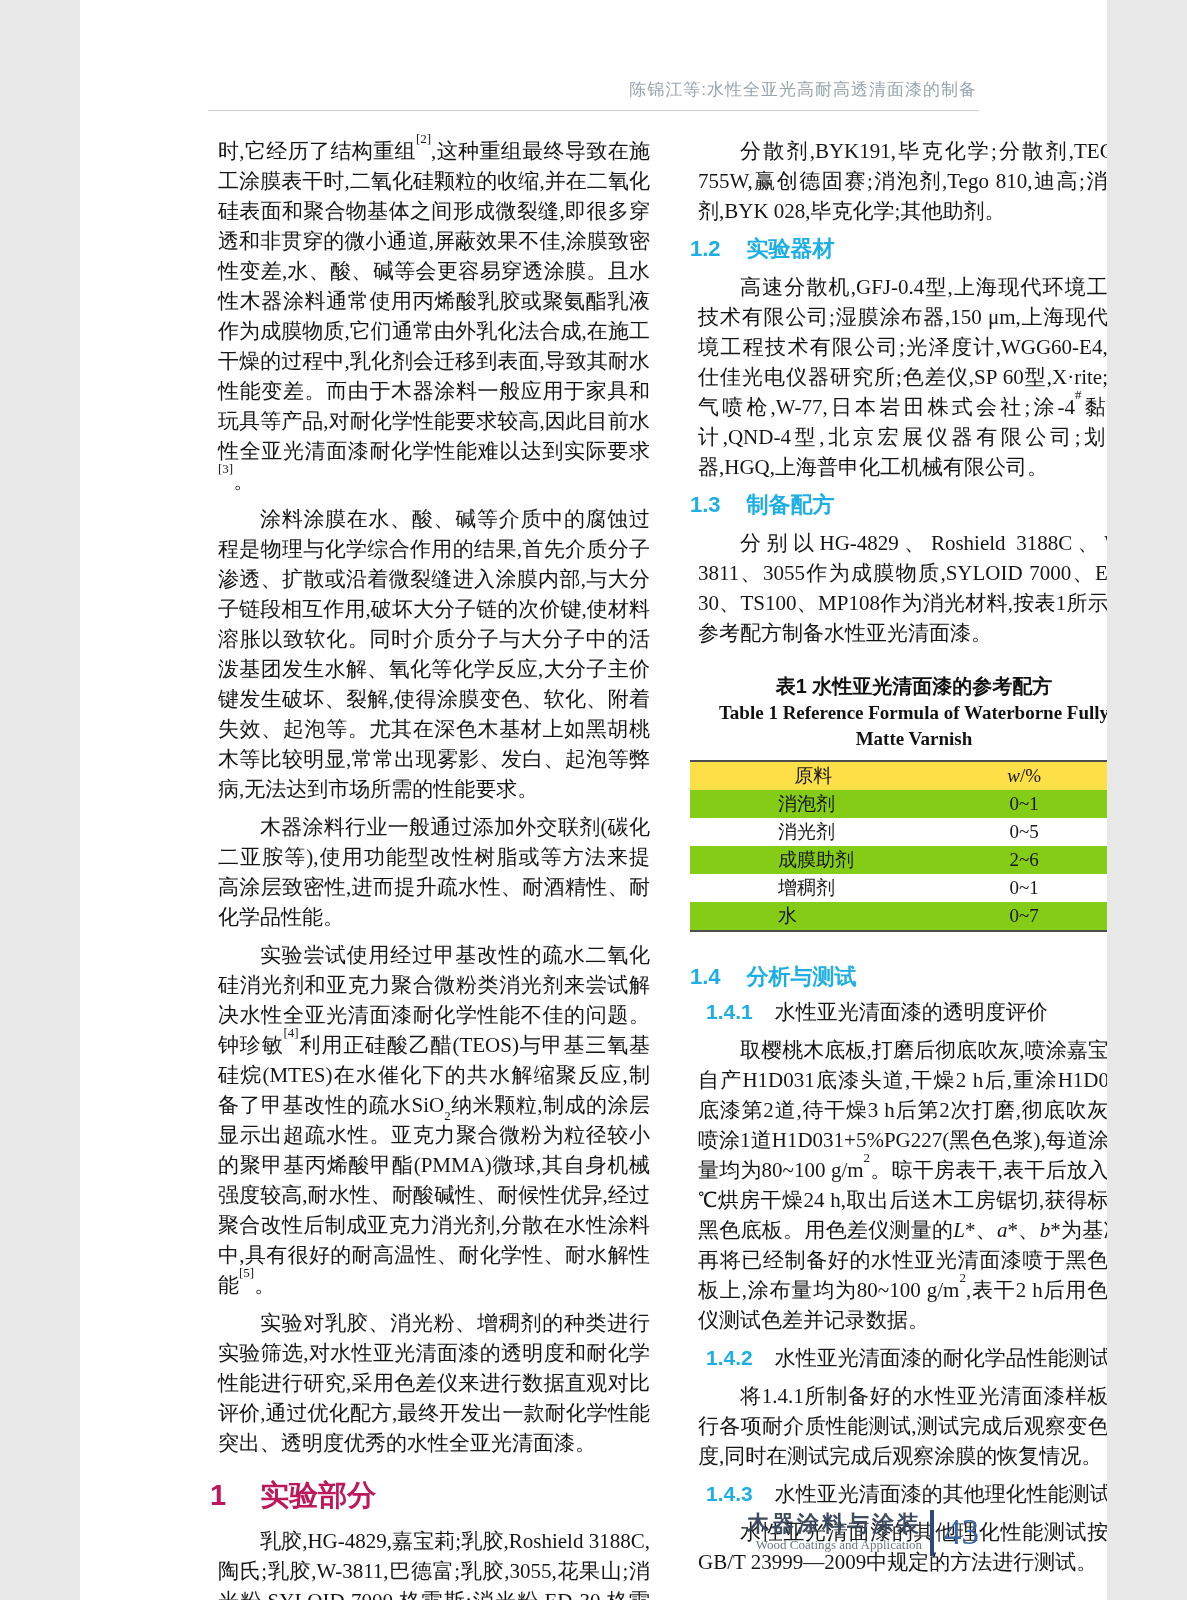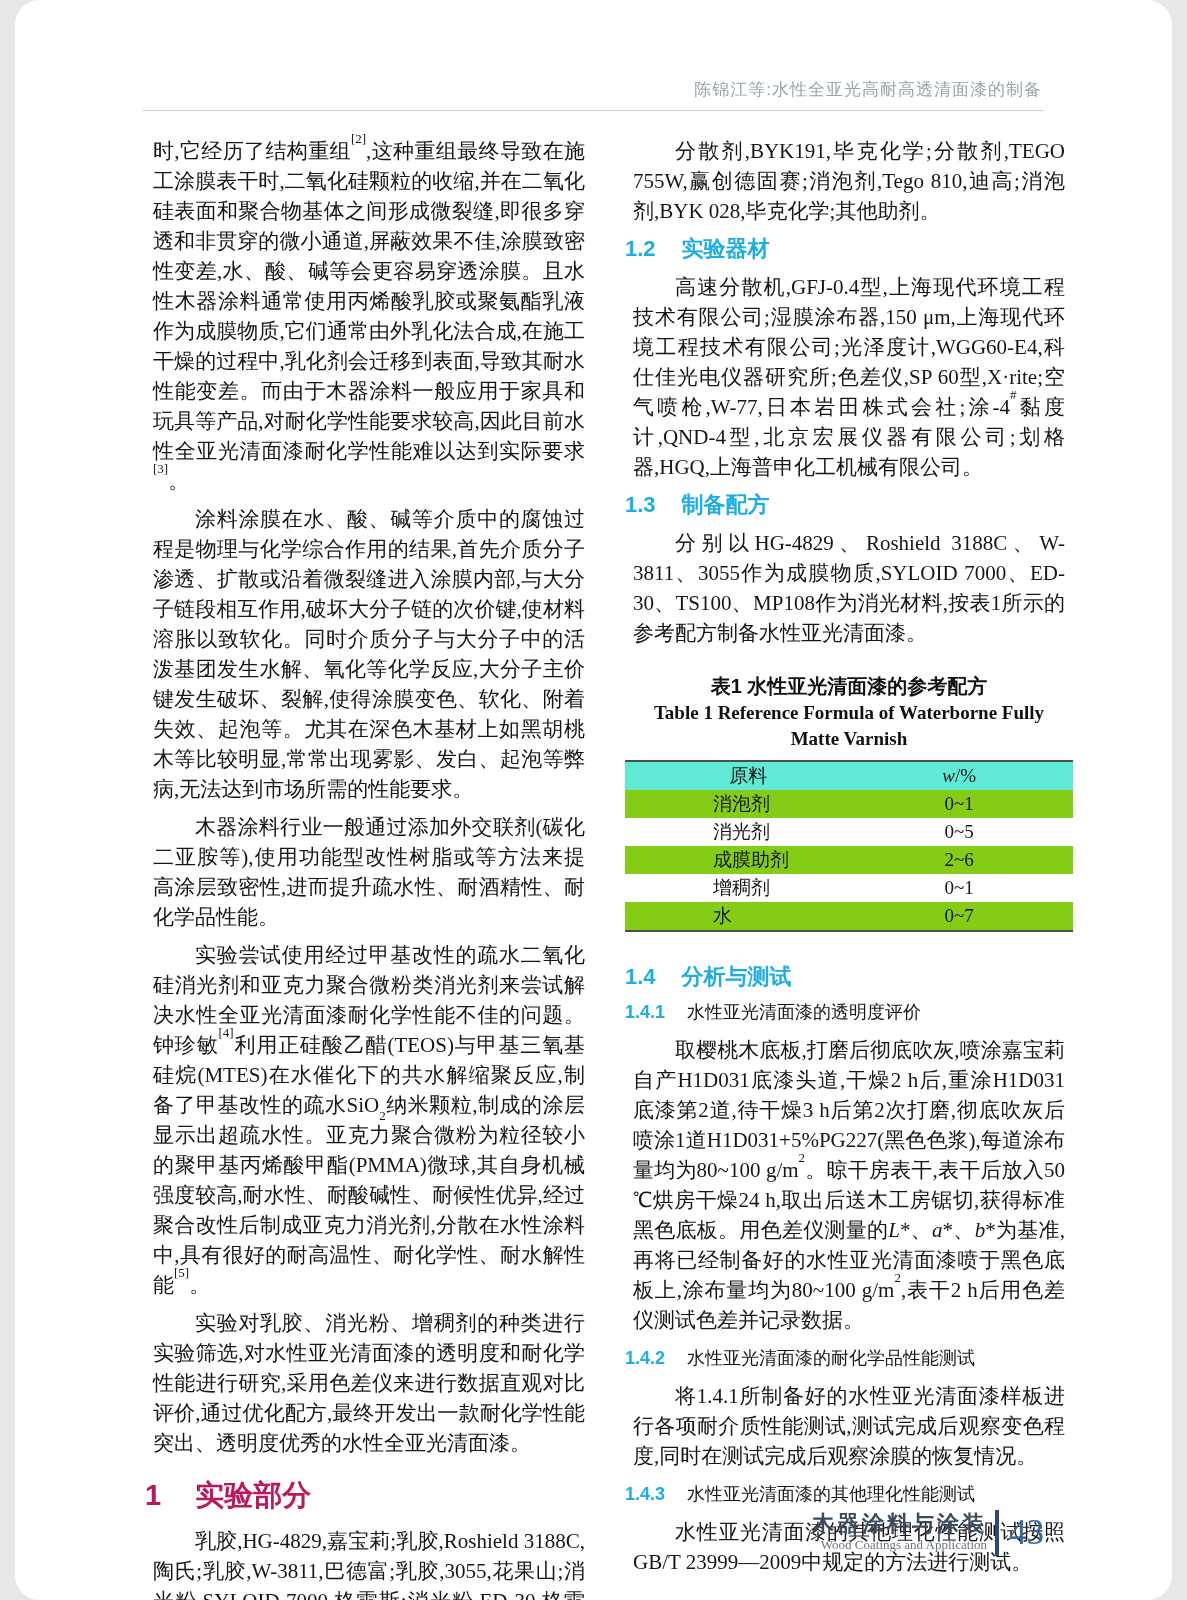--- a/index.html
+++ b/index.html
@@ -1,24 +1,23 @@
 <!DOCTYPE html>
 <html><head>
 <meta charset="utf-8">
 <style>
   html,body{margin:0;padding:0;background:#e8e8e8;}
   .page{
     position:relative;
-    width:1157px;height:1600px;
+    width:1027px;height:1600px;
     margin:0 auto;
     background:#ffffff;
     font-family:"Liberation Serif",serif;
     color:#161616;
     overflow:hidden;
-    border-radius:25px;
   }
   
   .running-head{
     position:absolute;top:78px;right:130px;
     font-family:"Liberation Sans",sans-serif;
     font-size:17px;color:#97a4ae;letter-spacing:1px;
   }
   .head-rule{
     position:absolute;top:110px;left:128px;right:128px;
     height:1px;background:#cbd1d5;
@@ -48,22 +47,22 @@
   }
   .h1 .num{margin-right:34px;}
   .h2{
     margin:6px 0 5px 0;
     font-family:"Liberation Sans",sans-serif;
     font-weight:bold;font-size:22px;line-height:30px;
     color:#1caee4;
   }
   .h2 .num{margin-right:26px;}
   .h3{
-    margin:1px 0;
-    font-size:18px;line-height:30px;
+    margin:1px 16px;
+    font-size:21px;line-height:30px;
   }
   .h3 .num{
     font-family:"Liberation Sans",sans-serif;
     font-weight:bold;color:#1caee4;margin-right:22px;
   }
   .h3 .h3-title{color:#161616;}
   
   .tbl-caption{margin:24px 0 8px 0;text-align:center;}
   .tbl-caption .cap-cn{
     font-family:"Liberation Sans",sans-serif;
@@ -77,21 +76,21 @@
   table.formula{
     width:100%;border-collapse:collapse;
     font-size:19px;
     border-top:2px solid #4d4d4d;
     border-bottom:2px solid #4d4d4d;
     margin-bottom:30px;
   }
   table.formula th,table.formula td{
     height:28px;padding:0;font-weight:normal;
   }
-  table.formula thead tr{background:#5eead4;margin-left:10px;}
+  table.formula thead tr{background:#fde047;margin-left:10px;}
   table.formula tbody tr.stripe{background:#84cc16;}
   table.formula .c1{width:55%;text-align:left;padding-left:88px;}
   table.formula th.c1{text-align:center;padding-left:0;}
   table.formula .c2{width:45%;text-align:center;padding-right:26px;}
   
   .footer{
     position:absolute;right:128px;bottom:44px;
     display:flex;align-items:center;
   }
   .footer .journal{text-align:right;}

